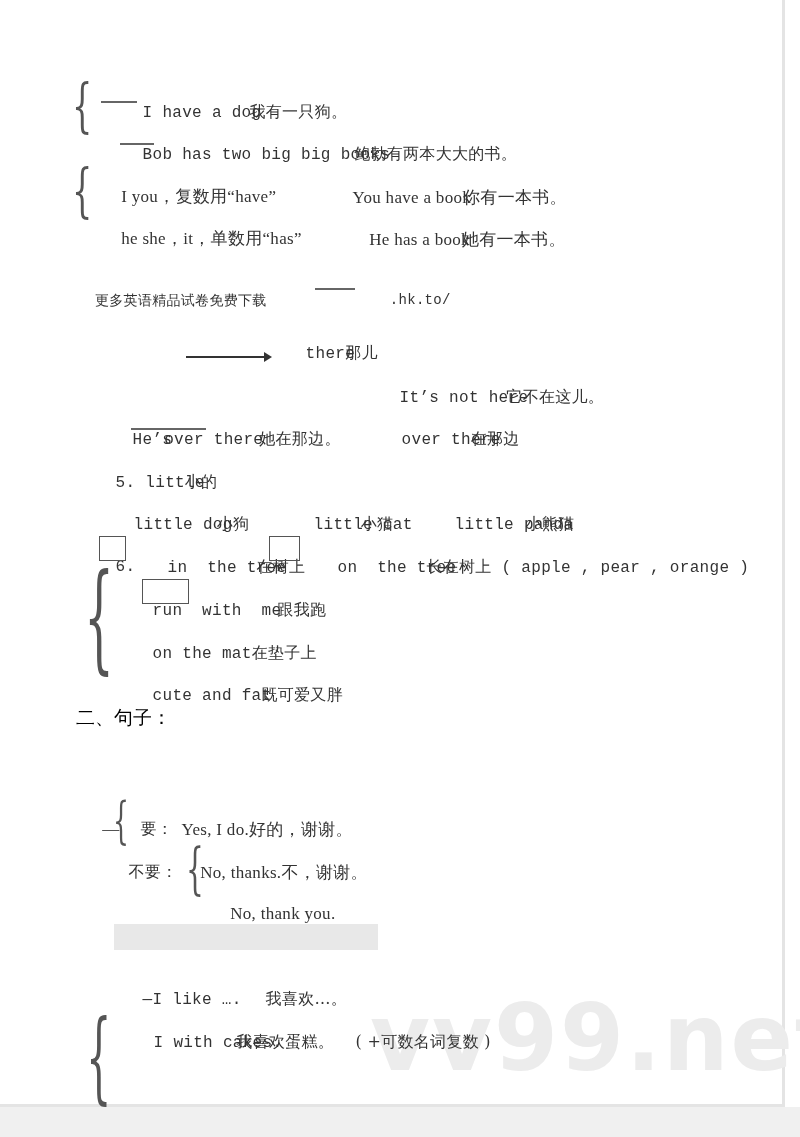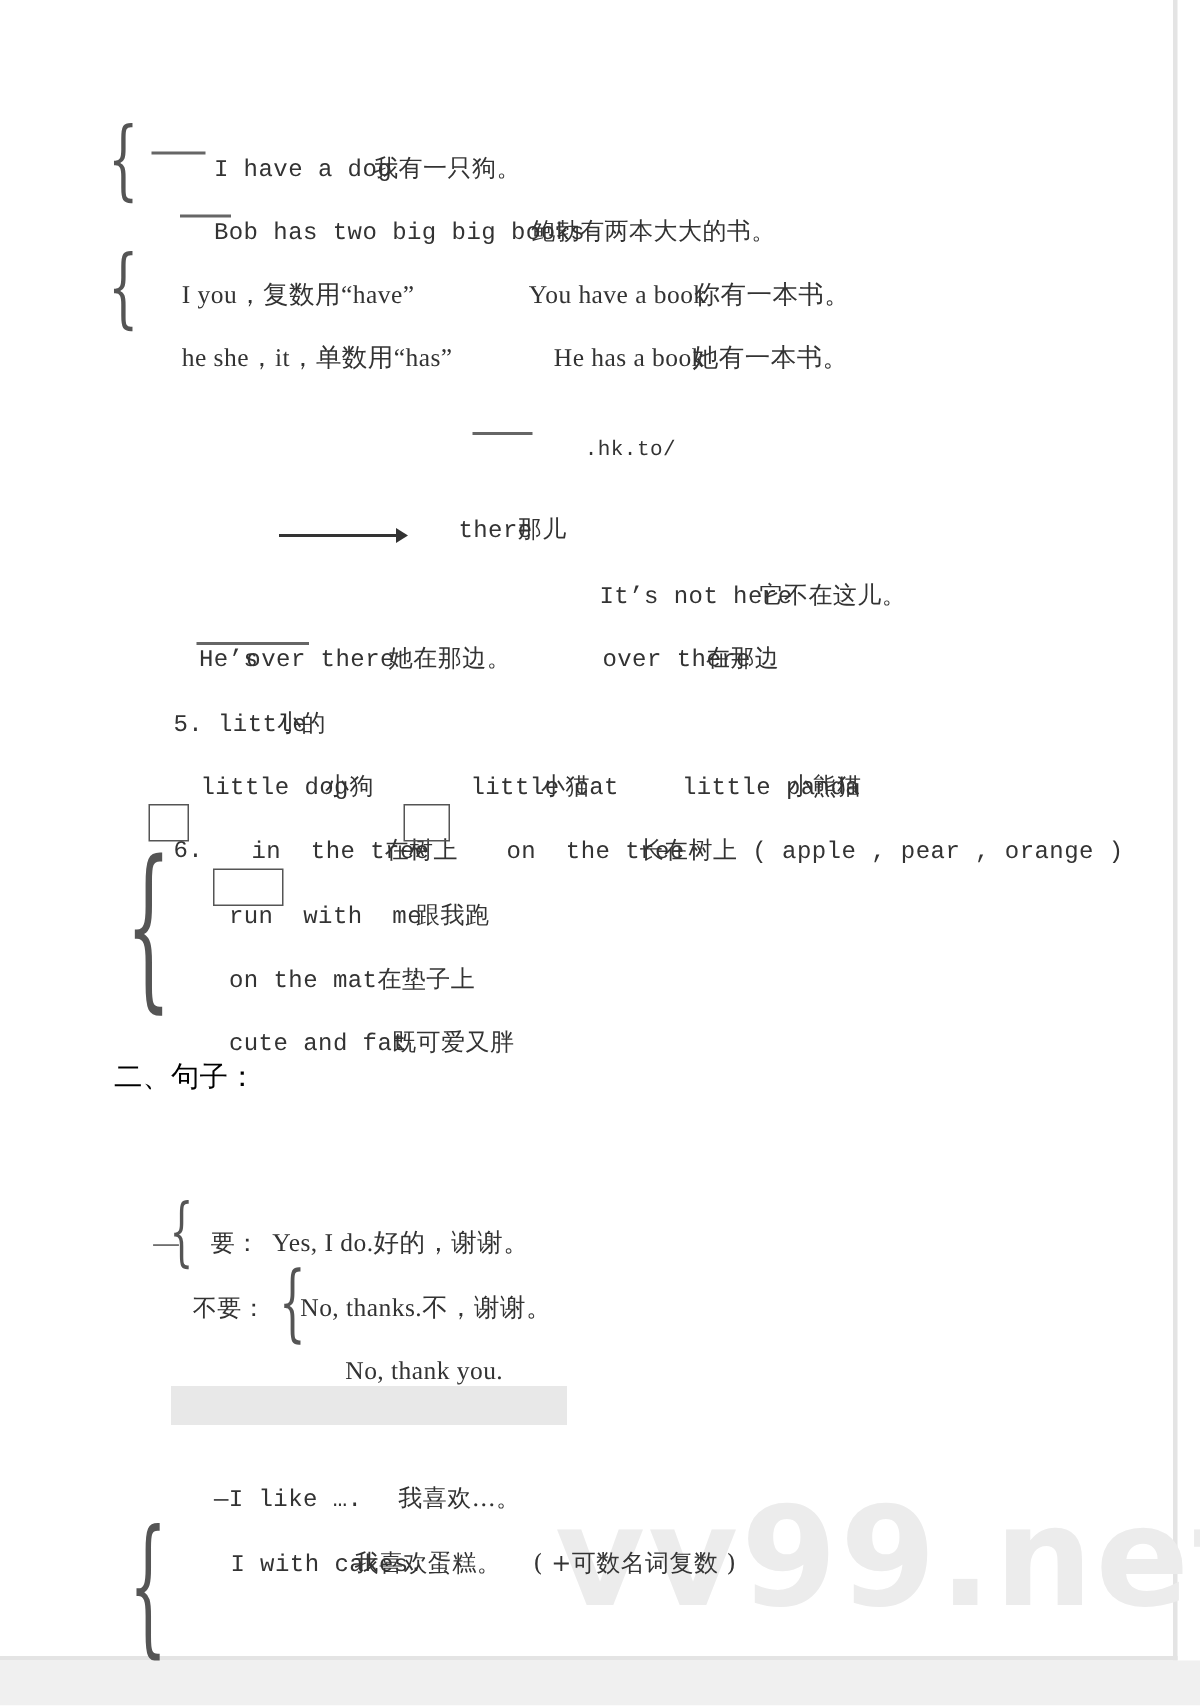--- a/index.html
+++ b/index.html
@@ -127,20 +127,23 @@
   <div class="line serif" style="left:335px; top:167px;">
     <span>You have a book</span><span class="cjk" style="margin-left:-8px;">你有一本书。</span>
   </div>
   <div class="line serif" style="left:103px; top:209px;">
     <span>he she，it，单数用“has”</span>
   </div>
   <div class="line serif" style="left:351px; top:209px;">
     <span>He has a book</span><span class="cjk" style="margin-left:-8px;">她有一本书。</span>
   </div>
 
+  <div class="line small cjk" style="left:76px; top:270px;">
+    <span>更多英语精品试卷免费下载</span>
+  </div>
   <div class="line small mono" style="left:315px; top:270px;">
     <span style="margin-left:40px;">.hk.to/</span>
   </div>
   <div class="underline-mark" style="left:315px; top:288px; width:40px; height:1.5px;"></div>
 
   <div class="line mono" style="left:266px; top:323px;">
     <span>there</span><span class="cjk" style="margin-left:-10px;">那儿</span>
   </div>
   <div class="arrow" style="left:186px; top:356px; width:80px;"></div>
 

